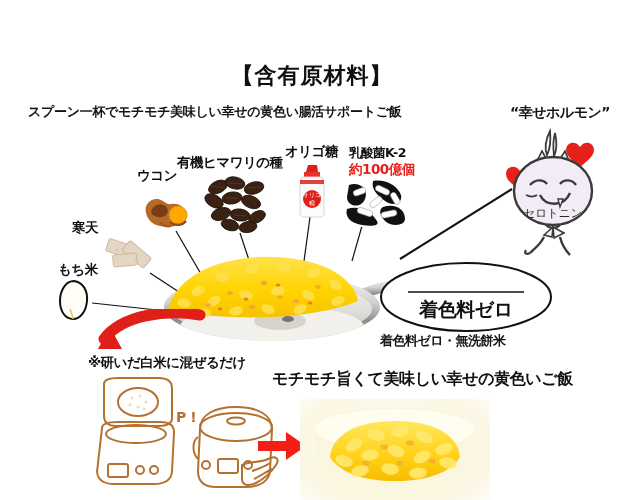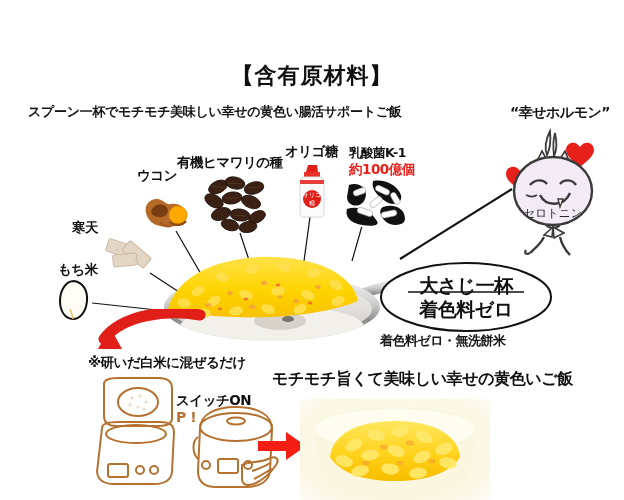--- a/index.html
+++ b/index.html
@@ -88,21 +88,21 @@
     </g>
 
     <path d="M400,238 L512,168" stroke="#111" stroke-width="2.1" fill="none"></path>
   </svg>
 
   <div class="abs txt lbl" id="lbl-mochigome">もち米</div>
   <div class="abs txt lbl" id="lbl-kanten">寒天</div>
   <div class="abs txt lbl" id="lbl-ukon">ウコン</div>
   <div class="abs txt lbl" id="lbl-himawari">有機ヒマワリの種</div>
   <div class="abs txt lbl" id="lbl-oligo">オリゴ糖</div>
-  <div class="abs txt lbl" id="lbl-nyusankin">乳酸菌K-1</div>
+  <div class="abs txt lbl" id="lbl-nyusankin">乳酸菌K-2</div>
   <div class="abs txt lbl" id="lbl-okuoku">約100億個</div>
 
   <svg class="abs" id="mochigome-pic" viewBox="0 0 32 42">
     <path d="M16,2 C25,3 30,12 29,22 C28,33 22,40 15,40 C7,40 2,32 2,22 C2,11 8,2 16,2 Z" fill="#fffdf6" stroke="#111" stroke-width="2"></path>
     <path d="M12,30 C14,35 15,38 15,40" stroke="#e3c56a" stroke-width="1.6" fill="none"></path>
   </svg>
 
   <svg class="abs" id="kanten-pic" viewBox="0 0 50 42">
     <g fill="#e4d6c4" stroke="#cbb9a3" stroke-width="1">
       <rect x="2" y="6" width="26" height="13" rx="2" transform="rotate(18 15 12)"></rect>
@@ -271,21 +271,20 @@
 
     <path d="M50,112 C46,120 40,124 36,128" stroke="#3a3a3a" stroke-width="2.4" fill="none"></path>
     <path d="M66,112 C68,120 72,126 76,130" stroke="#3a3a3a" stroke-width="2.4" fill="none"></path>
     <path d="M36,128 C32,130 30,128 32,125" stroke="#3a3a3a" stroke-width="2.2" fill="none"></path>
   </svg>
 
   <svg class="abs" id="oval-box" viewBox="0 0 176 72">
     <ellipse cx="88" cy="36" rx="85" ry="34" fill="#ffffff" stroke="#111" stroke-width="2"></ellipse>
     <line x1="30" y1="31" x2="146" y2="31" stroke="#111" stroke-width="1.4"></line>
   </svg>
-  <div class="abs txt" id="oval-l1">大さじ一杯</div>
   <div class="abs txt" id="oval-l2">着色料ゼロ</div>
   <div class="abs txt" id="nocolor">着色料ゼロ・無洗餅米</div>
 
   <svg class="abs" id="red-curve" viewBox="0 0 110 70">
     <path d="M104,6 C70,0 26,6 8,30" stroke="#e02018" stroke-width="11" fill="none" stroke-linecap="round"></path>
     <path d="M14,18 L2,40 L26,40 Z" fill="#e02018"></path>
   </svg>
 
   <div class="abs txt" id="mix-note">※研いだ白米に混ぜるだけ</div>
 
@@ -304,21 +303,20 @@
         <circle cx="52" cy="20" r="1.6"></circle>
       <circle cx="58" cy="26" r="1.6"></circle>
         <circle cx="50" cy="31" r="1.6"></circle>
       <circle cx="42" cy="29" r="1.6"></circle>
         <circle cx="56" cy="33" r="1.6"></circle>
     </g>
   </svg>
 
   <div class="abs txt" id="pling">P !</div>
 
-  <div class="abs txt" id="switch-on">スイッチON</div>
 
   <svg class="abs" id="cooker-b" viewBox="0 0 92 96">
     <g stroke="#b4712f" stroke-width="2" fill="none">
       <path d="M10,28 C10,14 24,6 46,6 C68,6 82,14 82,28 L80,70 C79,80 70,86 56,86 L26,86 C14,86 8,80 8,70 Z"></path>
       <ellipse cx="46" cy="26" rx="36" ry="14"></ellipse>
       <ellipse cx="46" cy="20" rx="9" ry="3.5"></ellipse>
       <rect x="28" y="58" width="20" height="14" rx="2"></rect>
       <circle cx="16" cy="64" r="4"></circle>
       <circle cx="58" cy="64" r="4"></circle>
       <path d="M8,36 C2,40 2,52 8,58"></path>

